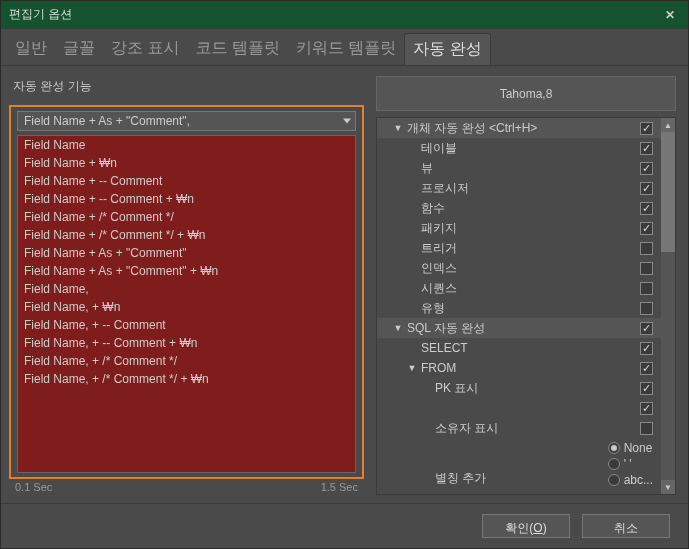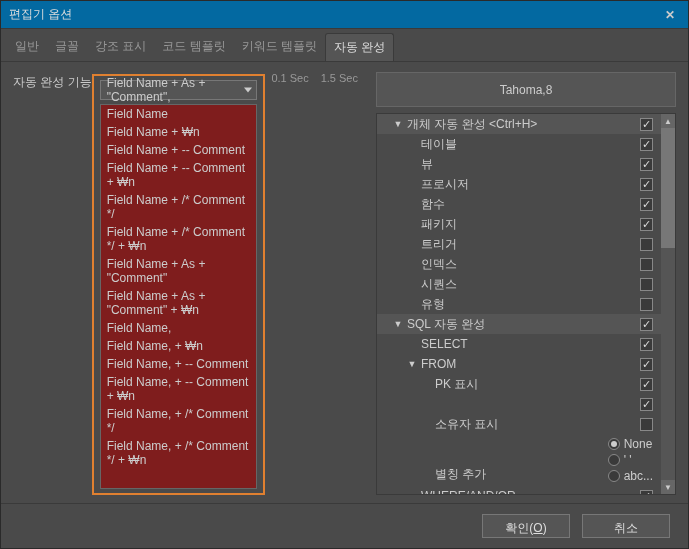--- a/index.html
+++ b/index.html
@@ -1,25 +1,25 @@
 <!DOCTYPE html>
 <html><head>
 <meta charset="utf-8">
 <style>
 * { margin: 0; padding: 0; box-sizing: border-box; font-family: "Segoe UI", Tahoma, sans-serif; }
 body { background: #4a4a4a; color: #ccc; font-size: 12px; width: 689px; height: 549px; overflow: hidden; }
 .dialog { width: 689px; height: 549px; background: #4a4a4a; border: 1px solid #2a2a2a; display: flex; flex-direction: column; }
-.titlebar { height: 28px; display: flex; align-items: center; padding: 0 8px; border-bottom: 1px solid #3a3a3a; background: #0369a1; }
+.titlebar { height: 28px; display: flex; align-items: center; padding: 0 8px; border-bottom: 1px solid #3a3a3a; background: #14532d; }
 .titlebar-text { flex: 1; font-size: 12px; color: #ddd; }
 .close-btn { width: 20px; height: 20px; display: flex; align-items: center; justify-content: center; color: #ccc; font-weight: bold; cursor: pointer; }
 .tabs { display: flex; border-bottom: 1px solid #3a3a3a; padding: 4px 6px 0 6px; }
-.tab { padding: 5px 8px; color: #999; cursor: pointer; font-size: 12px; }
+.tab { padding: 5px 8px; color: #999; cursor: pointer; font-size: 16px; }
 .tab.active { color: #ddd; background: #555; border: 1px solid #3a3a3a; border-bottom: none; border-radius: 3px 3px 0 0; }
 .content { flex: 1; display: flex; padding: 8px; gap: 8px; overflow: hidden; }
-.left-panel { width: 355px; display: flex; flex-direction: row; }
+.left-panel { width: 355px; display: flex; flex-direction: column; }
 .right-panel { flex: 1; display: flex; flex-direction: column; }
 .section-title { color: #ccc; font-size: 12px; margin: 4px 0 6px 4px; }
 .check-row { display: flex; align-items: center; gap: 6px; padding: 3px 4px; }
 .checkbox { width: 13px; height: 13px; border: 1px solid #888; background: #3a3a3a; position: relative; cursor: pointer; display: inline-flex; align-items: center; justify-content: center; }
 .checkbox.checked::after { content: "✓"; color: #ddd; font-size: 11px; line-height: 1; }
 .orange-box { border: 2px solid #e08030; margin-top: 4px; padding: 2px; flex: 1; display: flex; flex-direction: column; overflow: hidden; }
 .dropdown { height: 20px; background: #555; border: 1px solid #777; display: flex; align-items: center; padding: 0 6px; margin: 2px 4px; position: relative; cursor: pointer; }
 .dropdown-arrow { position: absolute; right: 4px; top: 50%; transform: translateY(-50%); width: 0; height: 0; border-left: 4px solid transparent; border-right: 4px solid transparent; border-top: 5px solid #ccc; }
 .listbox { flex: 1; background: #7f1d1d; border: 1px solid #666; margin: 2px 4px; overflow-y: auto; }
 .list-item { padding: 2px 6px; color: #ccc; cursor: pointer; }

